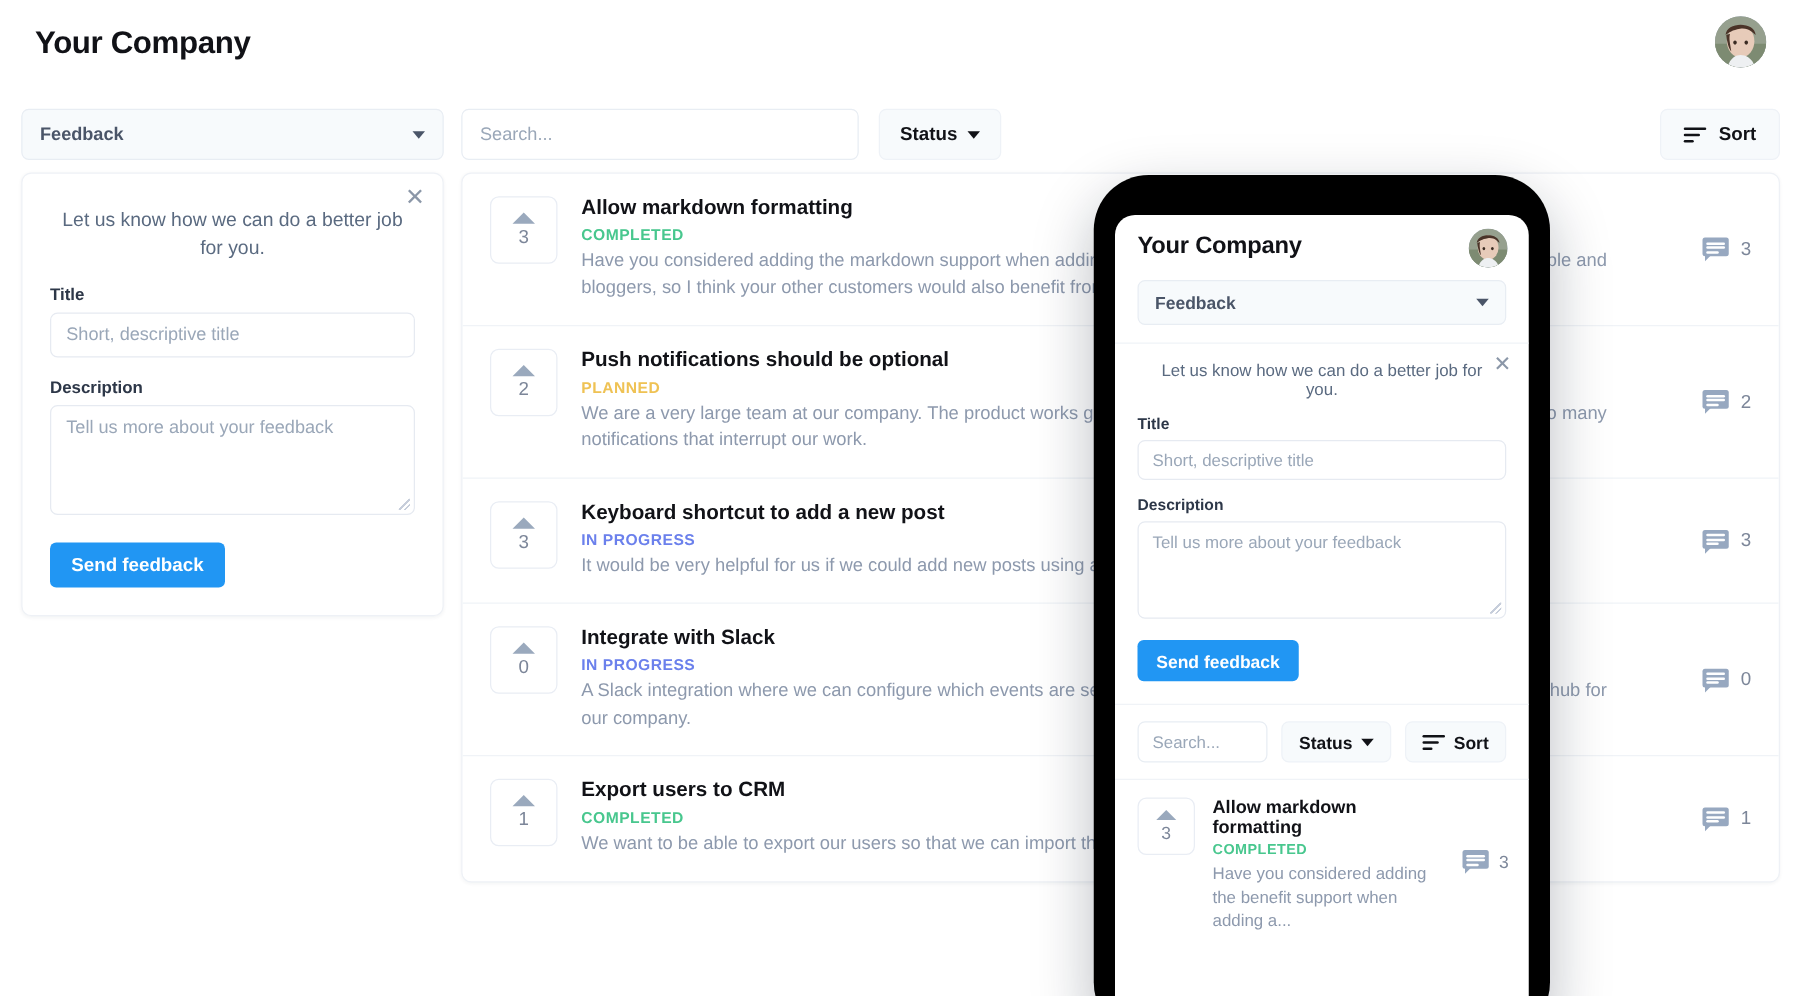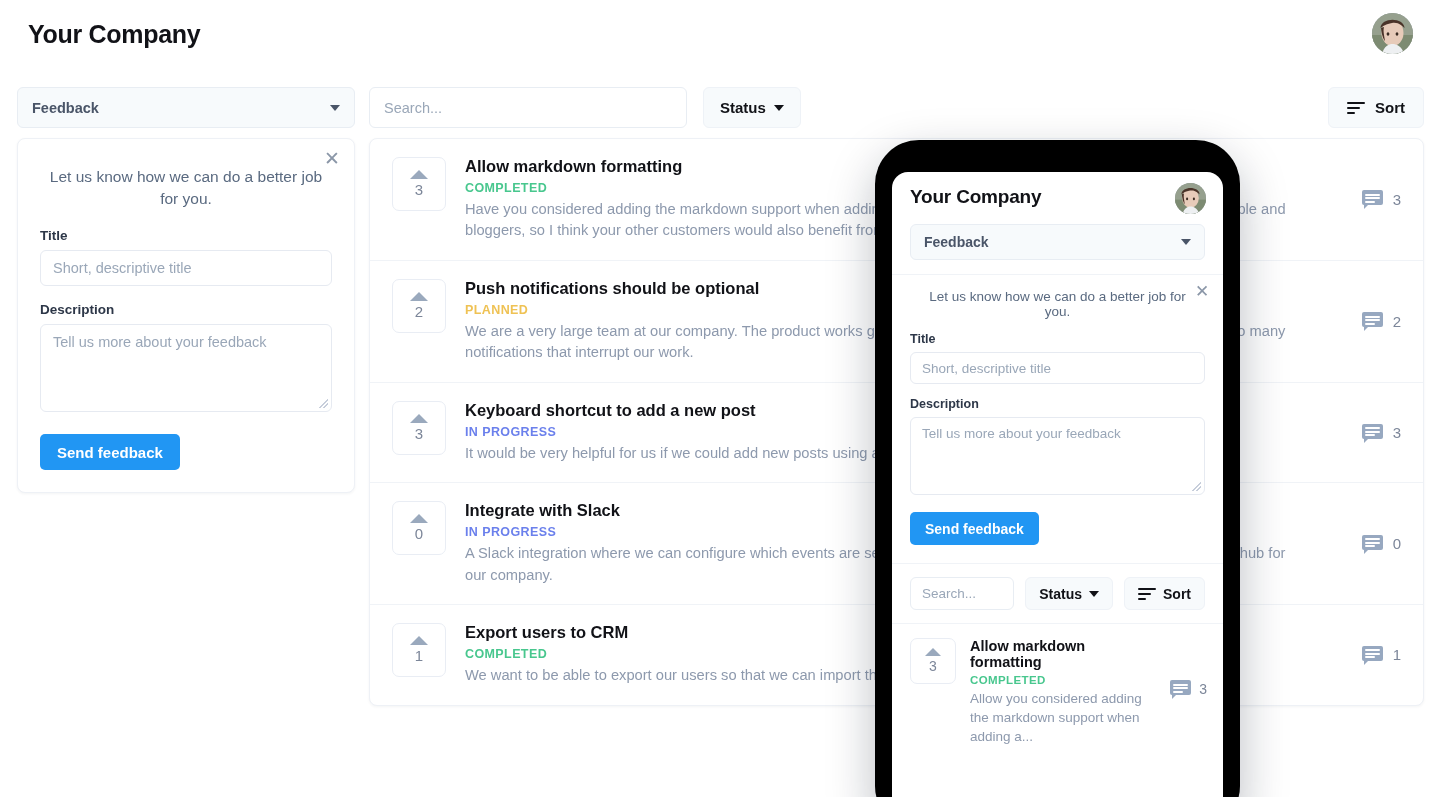--- a/index.html
+++ b/index.html
@@ -472,21 +472,21 @@
       </div>
 
       <div class="ph-post">
         <div class="ph-vote">
           <span class="arrow"></span>
           <span class="count">3</span>
         </div>
         <div class="ph-post-body">
           <div class="ph-post-title">Allow markdown formatting</div>
           <div class="ph-post-status st-completed">COMPLETED</div>
-          <div class="ph-post-desc">Allow you considered adding the markdown support when adding a...</div>
+          <div class="ph-post-desc">Have you considered adding the benefit support when adding a...</div>
         </div>
         <div class="ph-comments">
           <span class="bubble-icon">
             <span class="body"></span>
               <span class="tail"></span>
             <span class="l l1"></span>
               <span class="l l2"></span>
               <span class="l l3"></span>
           </span>
           <span class="ph-comment-count">3</span>

